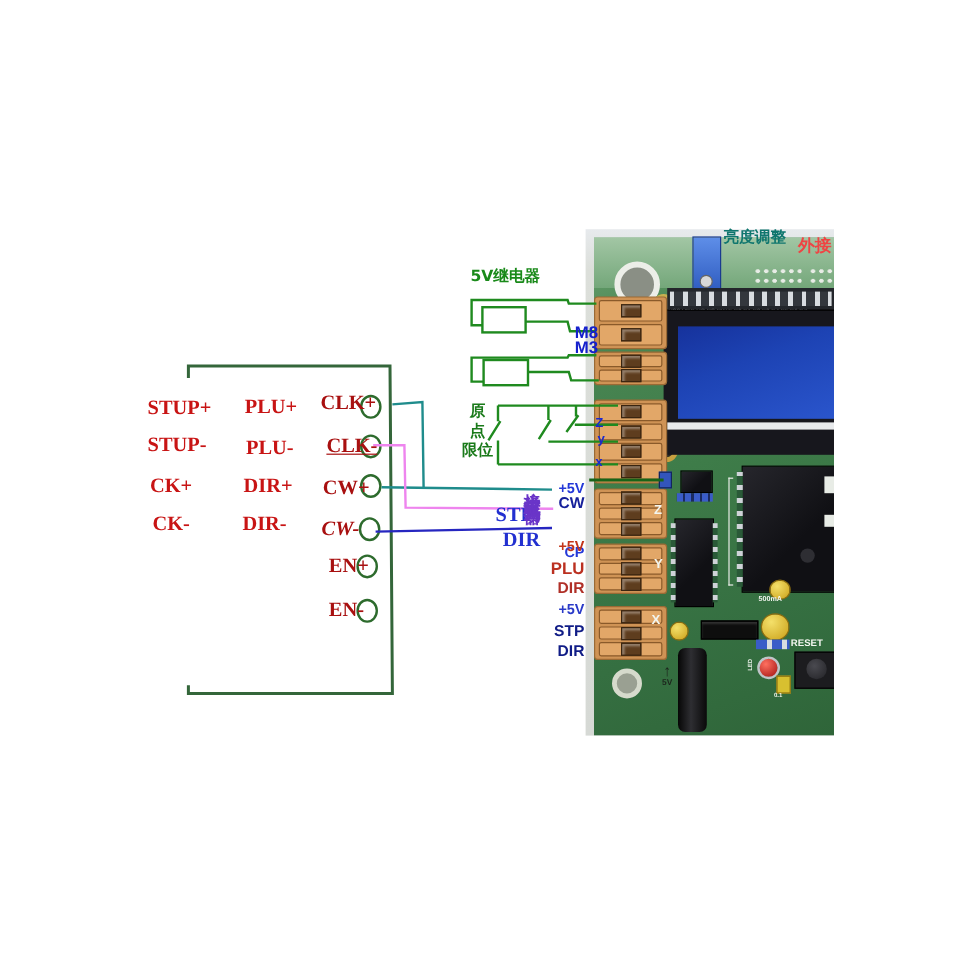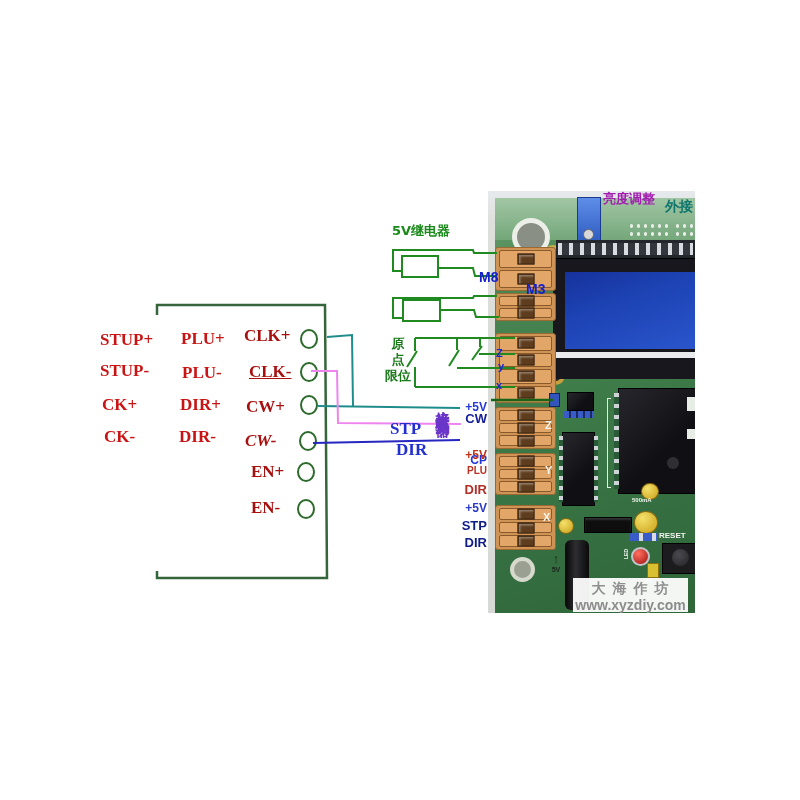--- a/index.html
+++ b/index.html
@@ -1,19 +1,19 @@
 <!DOCTYPE html>
 <html><head>
 <meta charset="utf-8">
 <style>
   html,body{margin:0;padding:0;background:#fff;}
   .canvas{position:relative;width:800px;height:800px;background:#ffffff;overflow:hidden;
           font-family:"Liberation Sans",sans-serif;}
   .lb{position:absolute;white-space:nowrap;line-height:1;}
-  .serif{font-family:"Liberation Serif",serif;font-weight:bold;font-size:17px;}
+  .serif{font-family:"Liberation Serif",serif;font-weight:bold;font-size:17px;margin-left:23px;}
   .red{color:#c81414;} .dred{color:#a81010;}
   .cjk{font-family:"DejaVu Sans",sans-serif;font-weight:bold;}
   .blue-tag{color:#1520cc;font-weight:bold;font-size:14px;}
   .axis-tag{color:#1a28d0;font-weight:bold;font-size:11px;}
   .pinlb{position:absolute;right:313px;width:44px;text-align:right;font-weight:bold;font-size:12px;line-height:1;}
   svg.overlay{position:absolute;left:0;top:0;pointer-events:none;}
   
   .photo{position:absolute;left:488px;top:191px;width:207px;height:422px;overflow:hidden;
          background:linear-gradient(180deg,#e7eaed 0%,#dcdfda 8%,#d6d9d5 100%);}
   .pcb{position:absolute;left:7px;top:7px;width:200px;height:415px;
@@ -127,24 +127,20 @@
     <div style="position:absolute;left:174px;top:352px;width:34px;height:29px;background:#1c1c1f;border:1px solid #000;">
       <div class="hole" style="left:9px;top:5px;width:17px;height:17px;background:radial-gradient(circle at 40% 35%,#4a4a50,#222226);"></div>
     </div>
     <div style="position:absolute;left:159px;top:372px;width:10px;height:13px;background:#d8c030;border:1px solid #8a7010;"></div>
     <div class="silk" style="left:157px;top:386px;font-size:5px;">0.1</div>
     <div style="position:absolute;left:77px;top:349px;width:24px;height:70px;background:linear-gradient(90deg,#060606,#2e2e32 45%,#0a0a0a);border-radius:6px;"></div>
 
     <div style="position:absolute;left:60px;top:360px;width:16px;height:16px;color:#1c241c;font-size:13px;font-weight:bold;text-align:center;">↑</div>
     <div style="position:absolute;left:60px;top:375px;width:16px;text-align:center;color:#1c241c;font-size:7px;font-weight:bold;">5V</div>
 
-    <div class="wm">
-      <div class="cjk" style="font-size:14px;letter-spacing:7px;margin-top:2px;margin-left:6px;">大海作坊</div>
-      <div style="font-size:14px;font-weight:bold;color:#8c8c8c;margin-top:-1px;">www.xyzdiy.com</div>
-    </div>
   </div>
 
   <svg class="overlay" width="800" height="800" viewBox="0 0 800 800">
 
     <path d="M157 315 V305 H325 L327 578 H157 V571" fill="none" stroke="#34663a" stroke-width="2.5"></path>
 
     <g stroke="#2d6b2d" stroke-width="2" fill="#ffffff">
       <ellipse cx="309" cy="339" rx="8" ry="9"></ellipse>
       <ellipse cx="309" cy="372" rx="8" ry="9"></ellipse>
       <ellipse cx="309" cy="405" rx="8" ry="9"></ellipse>
@@ -190,37 +186,37 @@
   <div class="lb serif red" style="left:180px;top:396px;">DIR+</div>
   <div class="lb serif dred" style="left:246px;top:398px;">CW+</div>
   <div class="lb serif red" style="left:104px;top:428px;text-align:right;">CK-</div>
   <div class="lb serif red" style="left:179px;top:428px;">DIR-</div>
   <div class="lb serif dred" style="left:245px;top:432px;font-style:italic;">CW-</div>
   <div class="lb serif dred" style="left:251px;top:463px;">EN+</div>
   <div class="lb serif dred" style="left:251px;top:499px;">EN-</div>
 
   <div class="lb cjk" style="left:392px;top:224px;font-size:13px;color:#1a8a1a;">5V继电器</div>
   <div class="lb blue-tag" style="left:479px;top:231px;margin-top:39px;">M8</div>
-  <div class="lb blue-tag" style="left:479px;top:282px;margin-left:47px;">M3</div>
+  <div class="lb blue-tag" style="left:479px;top:282px;">M3</div>
   <div class="lb cjk" style="left:381px;top:336px;width:34px;font-size:13px;line-height:16px;color:#1a7a1a;text-align:center;white-space:pre-line;">原
 点
 限位</div>
   <div class="lb axis-tag" style="left:496px;top:348px;">Z</div>
   <div class="lb axis-tag" style="left:498px;top:361px;">y</div>
   <div class="lb axis-tag" style="left:496px;top:380px;">x</div>
   <div class="lb serif" style="left:390px;top:420px;color:#2230d0;font-size:17px;">STP</div>
   <div class="lb serif" style="left:396px;top:441px;color:#2230d0;font-size:17px;">DIR</div>
   <div class="lb cjk" style="left:436px;top:399px;height:145px;font-size:14px;color:#6a35c8;writing-mode:vertical-rl;text-orientation:upright;letter-spacing:2px;">接步进电机驱动器</div>
 
   <div class="pinlb" style="top:401px;color:#2438d8;">+5V</div>
   <div class="pinlb" style="top:417px;color:#2438d8;margin-top:37px;">CP</div>
   <div class="pinlb" style="top:412px;color:#16209a;font-size:13px;">CW</div>
   <div class="pinlb" style="top:449px;color:#c23418;">+5V</div>
-  <div class="pinlb" style="top:466px;color:#bb3020;font-size:10px;">PLU</div>
+  <div class="pinlb" style="top:466px;color:#bb3020;font-size:14px;">PLU</div>
   <div class="pinlb" style="top:483px;color:#b03028;font-size:13px;">DIR</div>
   <div class="pinlb" style="top:502px;color:#2a3ac8;">+5V</div>
   <div class="pinlb" style="top:519px;color:#101c86;font-size:13px;">STP</div>
   <div class="pinlb" style="top:536px;color:#101c86;font-size:13px;">DIR</div>
 
-  <div class="lb cjk" style="left:603px;top:192px;font-size:13px;color:#a21caf;">亮度调整</div>
-  <div class="lb cjk" style="left:665px;top:199px;font-size:14px;color:#0f766e;">外接</div>
+  <div class="lb cjk" style="left:603px;top:192px;font-size:13px;color:#0f766e;">亮度调整</div>
+  <div class="lb cjk" style="left:665px;top:199px;font-size:14px;color:#ef4444;font-family:Liberation Mono, monospace;">外接</div>
 
 </div>
 
 </body></html>

